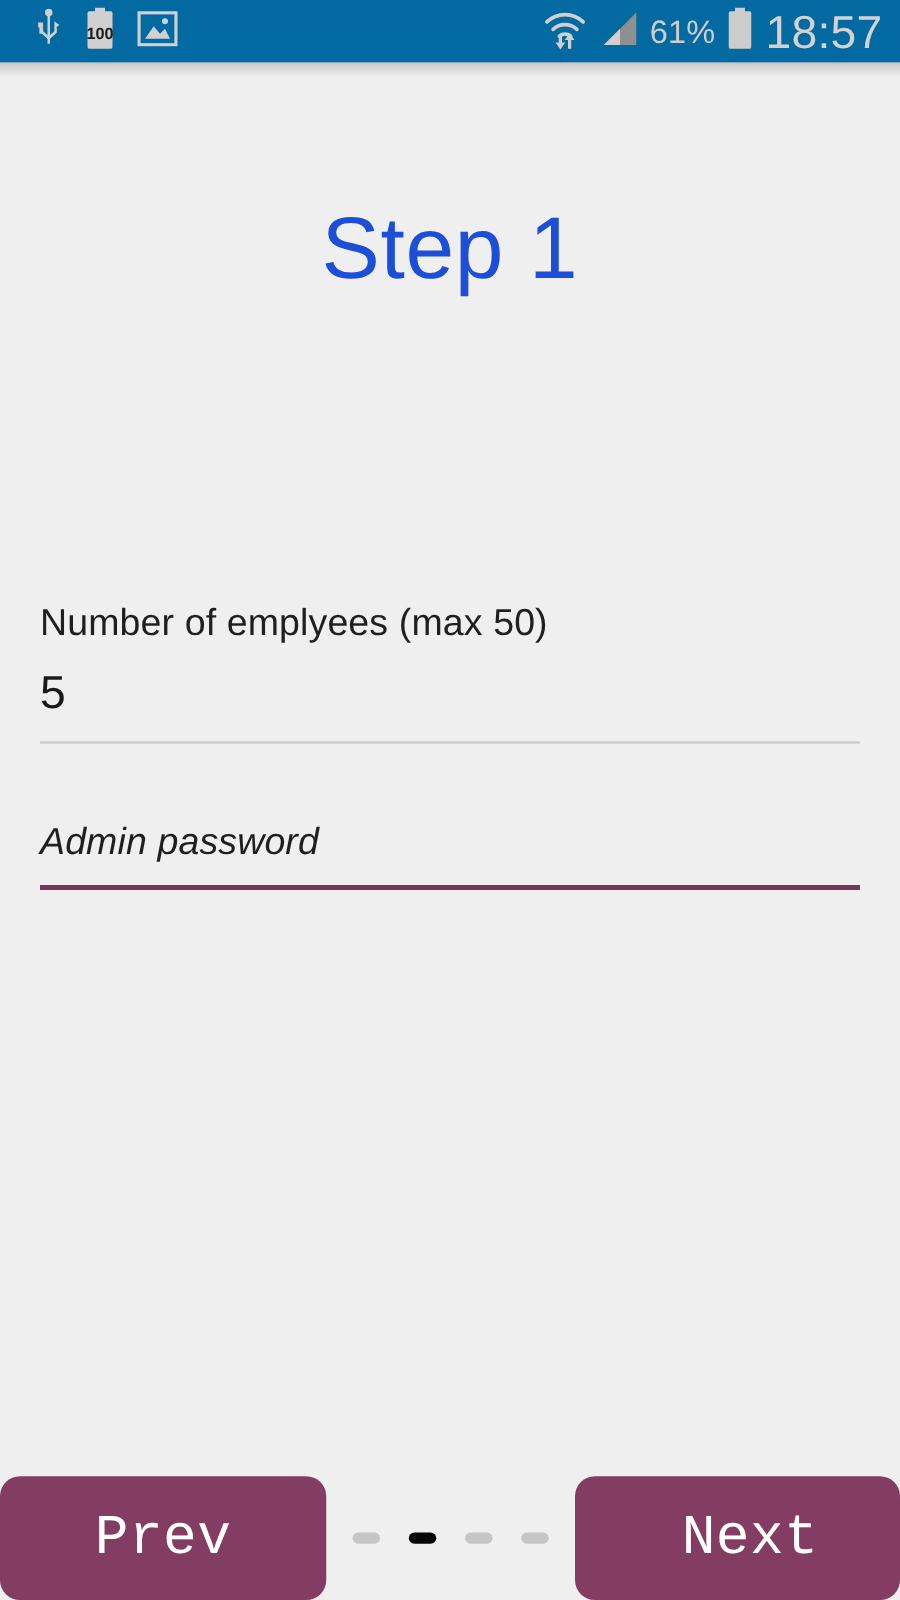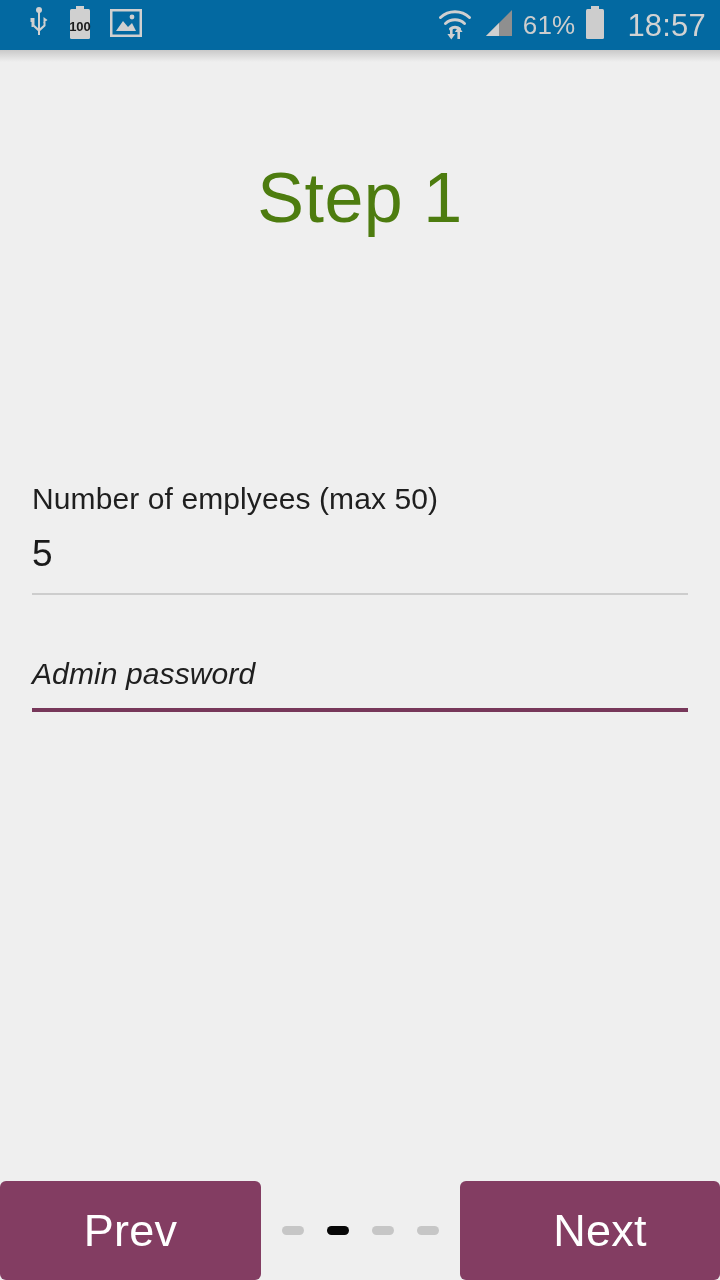--- a/index.html
+++ b/index.html
@@ -39,21 +39,21 @@
     gap: 9px;
   }
   .sb-icon { display: block; }
   .sb-text {
     color: #cdcdcd;
     font-size: 27px;
     line-height: 1;
     letter-spacing: 0.2px;
   }
   #status-battery-pct { font-size: 26px; }
-  #status-clock { font-size: 31px; color: #d2d2d2; margin-left: 12px; }
+  #status-clock { font-size: 37px; color: #d2d2d2; margin-left: 0; }
 
   
   #status-shadow {
     position: absolute;
     top: 50px; left: 0;
     width: 720px; height: 12px;
     background: linear-gradient(to bottom, rgba(170,170,170,0.55), rgba(239,239,239,0));
     pointer-events: none;
   }
 
@@ -66,21 +66,21 @@
   }
 
   #page-title {
     position: absolute;
     top: 108px;
     left: 0;
     width: 720px;
     text-align: center;
     font-size: 70px;
     font-weight: 400;
-    color: #4d7c0f;
+    color: #1d4ed8;
     letter-spacing: 0.5px;
   }
 
   
   #form-area {
     position: absolute;
     top: 432px;
     left: 32px;
     width: 656px;
   }
@@ -124,23 +124,23 @@
     width: 720px;
     height: 99px;
   }
 
   .nav-button {
     position: absolute;
     bottom: 0;
     height: 99px;
     background: #833d62;
     border: none;
-    border-radius: 6px;
+    border-radius: 16px;
     color: #ffffff;
-    font-family: Liberation Sans, sans-serif;
+    font-family: Liberation Mono, monospace;
     font-size: 45px;
     letter-spacing: 0.3px;
     display: flex;
     align-items: center;
     justify-content: center;
     cursor: pointer;
   }
   #prev-button { left: 0; width: 261px; }
   #next-button { right: 0; width: 260px; padding-left: 20px; }
 

